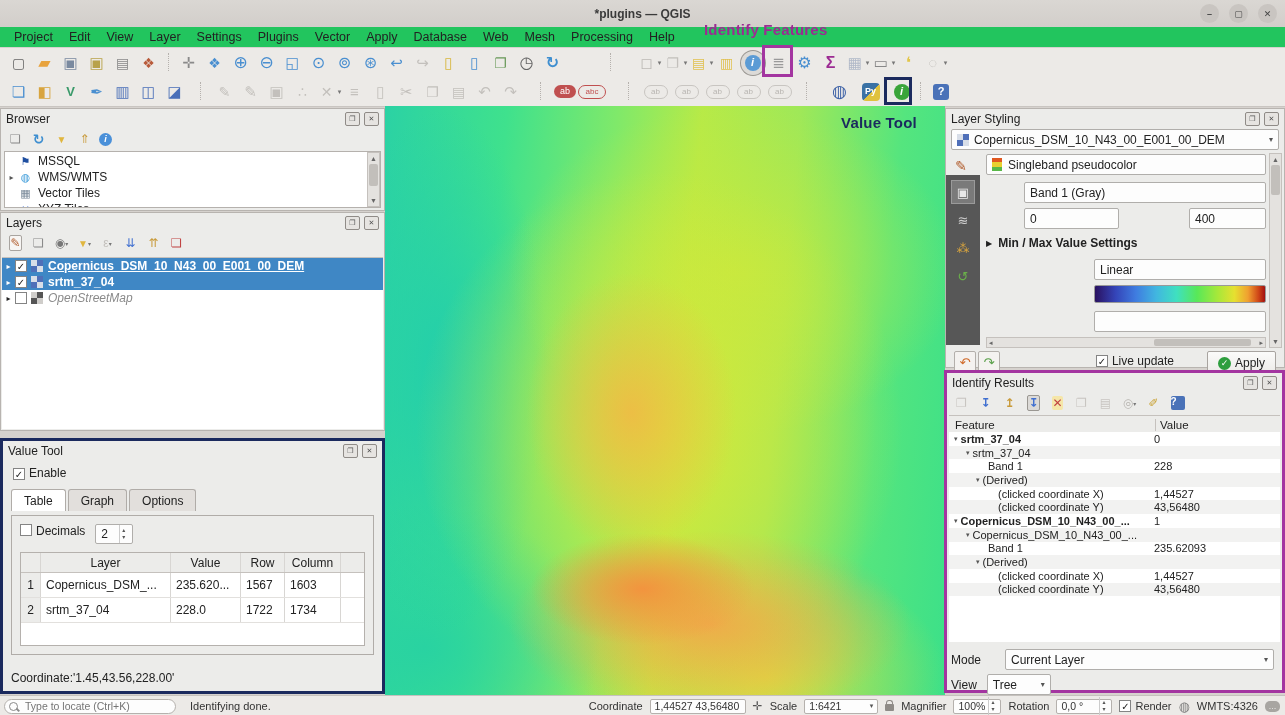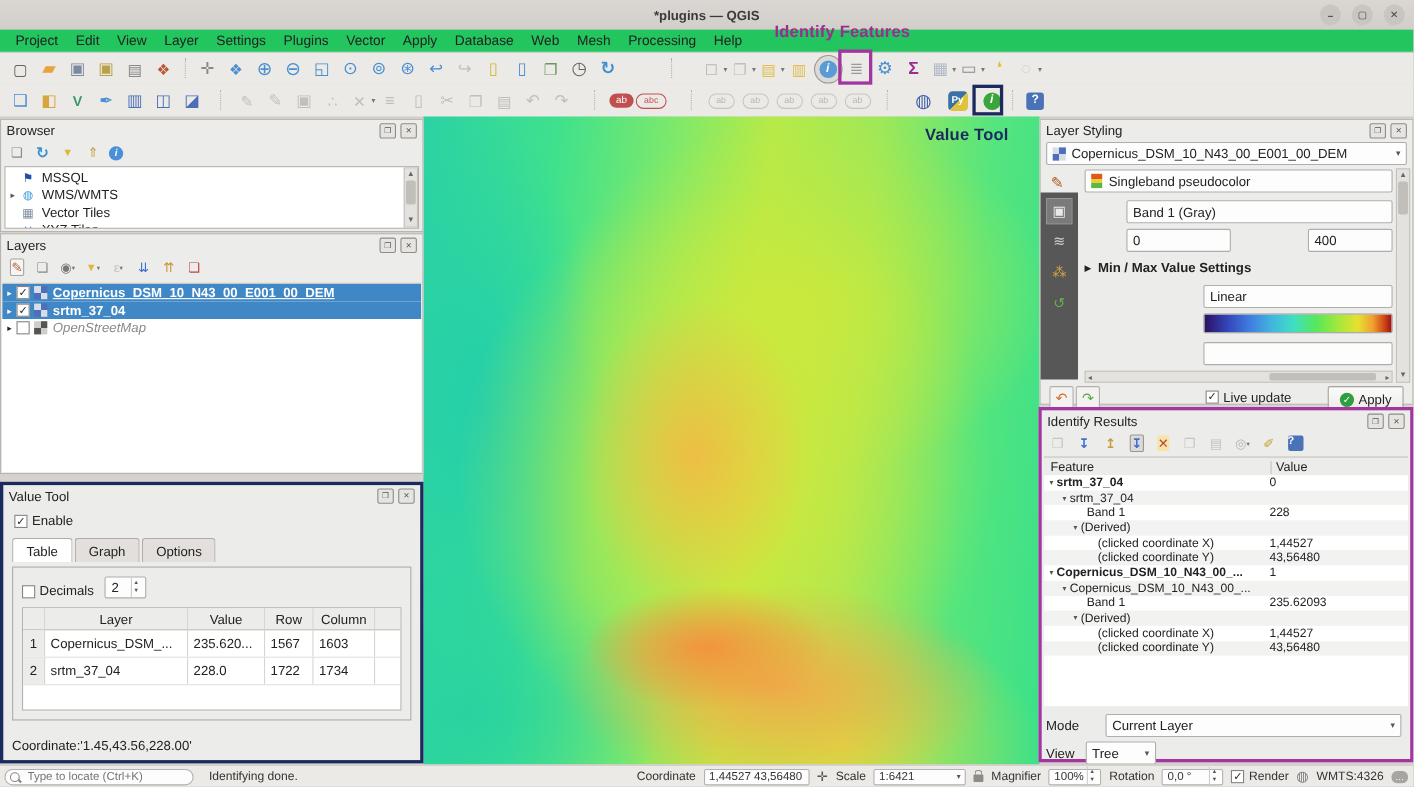--- a/index.html
+++ b/index.html
@@ -540,21 +540,21 @@
     <span class="wicon">✕</span>
   </div>
   <div style="display:flex;align-items:flex-end;padding:6px 10px 4px">
     <span class="cbx on"></span>
     <span class="lbl">Enable</span>
   </div>
   <div style="padding:4px 8px 0">
     <span class="vtab" style="background:#fff;top:1px;z-index:2">Table</span><span class="vtab" style="">Graph</span><span class="vtab" style="">Options</span>
   </div>
   <div style="position:absolute;left:8px;right:8px;top:74px;height:138px;border:1px solid #b0aca8;background:#ececea;z-index:1">
-    <div style="display:flex;align-items:flex-end;padding:8px 8px 6px">
+    <div style="display:flex;align-items:flex-start;padding:8px 8px 6px">
       <span class="cbx"></span>
       <span class="lbl">Decimals</span>
       <div class="tinput spin" style="width:38px;margin-left:10px;height:20px">
         <span>2</span>
         <span class="arr">
             <span>▴</span>
             <span>▾</span>
           </span>
       </div>
     </div>
@@ -818,21 +818,21 @@
   <div class="sb-box" style="margin-left:4px;width:172px;border-radius:8px;gap:5px">
     <span class="mag"></span>
     <input style="border: none; outline: none; background: transparent; font-size: 10.5px; width: 140px; color: rgb(136, 136, 136); font-family: inherit;" placeholder="Type to locate (Ctrl+K)">
   </div>
   <span style="margin-left:14px">Identifying done.</span>
   <div class="sb-right">
     <span>Coordinate</span>
     <span class="sb-box" style="width:96px">1,44527 43,56480</span>
     <span style="color:#555;font-size:12px">✛</span>
     <span>Scale</span>
-    <span class="sb-box" style="width:84px">
+    <span class="sb-box" style="width:74px">
         <span>1:6421</span>
         <span style="margin-left:auto;font-size:7px;color:#555">▾</span>
       </span>
     <span class="lock"></span>
     <span>Magnifier</span>
     <span class="sb-box spin" style="width:48px">
         <span>100%</span>
         <span class="arr">
           <span>▴</span>
           <span>▾</span>

